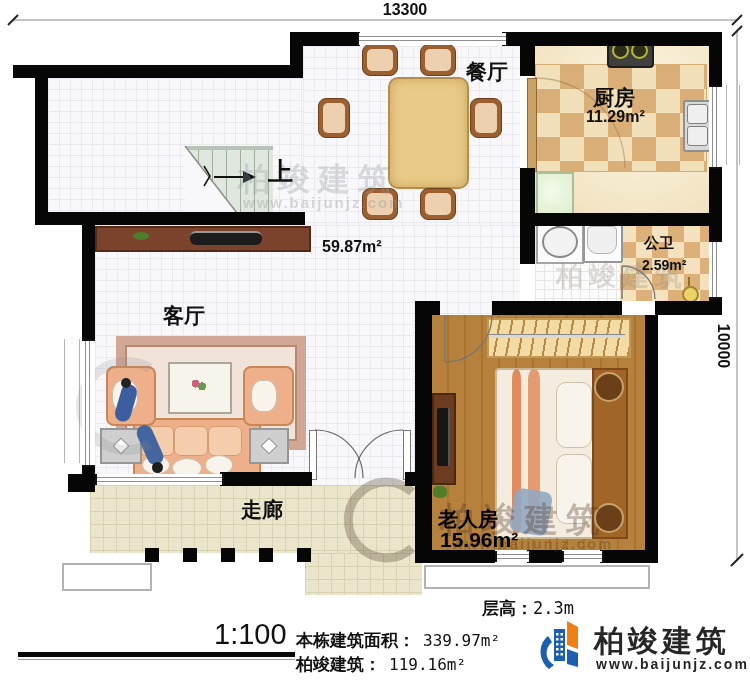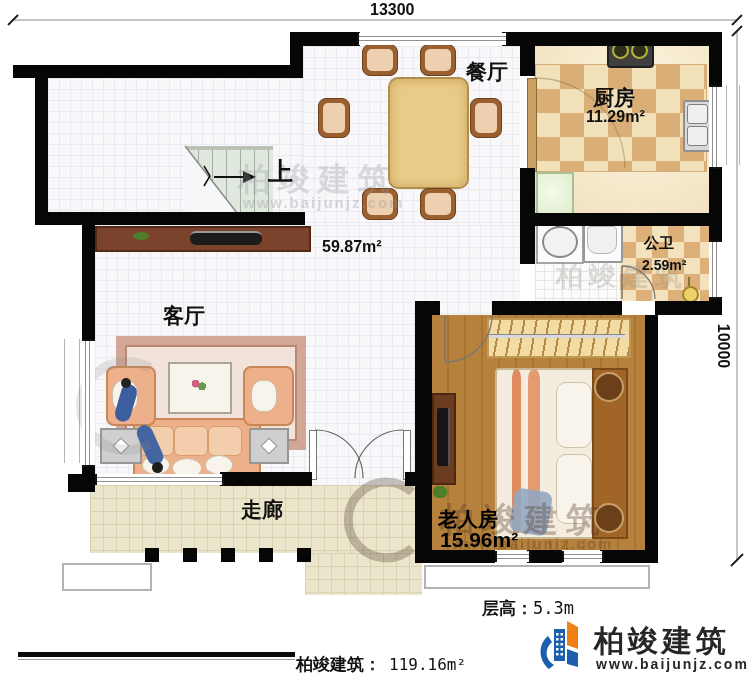--- a/index.html
+++ b/index.html
@@ -221,46 +221,50 @@
   <div class="win-v" style="left:709px;top:240px;width:13px;height:55px;"></div>
   <div class="win-h" style="left:495px;top:551px;width:32px;height:11px;"></div>
   <div class="win-h" style="left:562px;top:551px;width:38px;height:11px;"></div>
 
   <div class="wm" style="left:238px;top:158px;font-size:32px;letter-spacing:8px;color:rgba(150,153,158,0.32);">柏竣建筑</div>
   <div class="wm" style="left:243px;top:194px;font-size:15px;letter-spacing:2px;color:rgba(150,153,158,0.35);">www.baijunjz.com</div>
   <div class="wm" style="left:556px;top:258px;font-size:27px;letter-spacing:6px;color:rgba(148,143,133,0.30);">柏竣建筑</div>
   <div class="wm" style="left:440px;top:497px;font-size:34px;letter-spacing:8px;color:rgba(80,52,32,0.33);">柏竣建筑</div>
   <div class="wm" style="left:452px;top:535px;font-size:15px;letter-spacing:2px;color:rgba(80,52,32,0.30);">www.baijunjz.com</div>
 
-  <div class="lbl" style="left:370px;top:1px;width:70px;font-size:16px;text-align:left;">13300</div>
+  <div class="lbl" style="left:370px;top:1px;width:70px;font-size:16px;text-align:center;">13300</div>
   <div class="lbl" style="left:692px;top:337px;width:62px;font-size:16px;text-align:center;transform:rotate(90deg);">10000</div>
 
   <div class="lbl" style="left:466px;top:58px;font-size:21px;">餐厅</div>
   <div class="lbl" style="left:593px;top:84px;font-size:21px;">厨房</div>
   <div class="lbl" style="left:586px;top:108px;font-size:16px;">11.29m²</div>
   <div class="lbl" style="left:644px;top:234px;font-size:15px;">公卫</div>
   <div class="lbl" style="left:642px;top:257px;font-size:14px;">2.59m²</div>
   <div class="lbl" style="left:163px;top:302px;font-size:21px;">客厅</div>
   <div class="lbl" style="left:438px;top:506px;font-size:20px;color:#000;">老人房</div>
   <div class="lbl" style="left:440px;top:528px;font-size:21px;color:#000;">15.96m²</div>
   <div class="lbl" style="left:241px;top:496px;font-size:21px;">走廊</div>
   <div class="lbl" style="left:322px;top:238px;font-size:16px;">59.87m²</div>
   <div class="lbl" style="left:268px;top:155px;font-size:25px;">上</div>
 </div>
 
 <div class="footer">
+  <span class="abs" style="left:214px;top:23px;font-size:29px;font-weight:400;color:#111;">1:100</span>
   <div class="abs" style="left:18px;top:57px;width:277px;height:5px;background:#0a0a0a;"></div>
   <div class="abs" style="left:18px;top:64px;width:277px;height:1px;background:#9a9a9a;"></div>
 
+  <div class="stat-row" style="top:34px;">
+    <span>本栋建筑面积：</span><span class="val">339.97m²</span>
+  </div>
   <div class="stat-row" style="top:58px;">
     <span>柏竣建筑：</span><span class="val">119.16m²</span>
   </div>
 
   <div class="abs" style="left:482px;top:2px;font-size:17px;font-weight:bold;color:#111;white-space:nowrap;">
-    <span>层高：</span><span style="font-weight:normal;font-family:'DejaVu Sans Mono',monospace;">5.3m</span>
+    <span>层高：</span><span style="font-weight:normal;font-family:'DejaVu Sans Mono',monospace;">2.3m</span>
   </div>
 
   <svg width="52" height="54" viewBox="0 0 52 54" style="position:absolute;left:537px;top:24px;">
     <path d="M12 50 C2 42 0 26 11 17 L15 23 C7 30 8 41 17 46 Z" fill="#1c5fae"></path>
     <rect x="17" y="10" width="11" height="32" fill="#1c5fae"></rect>
     <g fill="#fff">
       <rect x="19" y="14" width="2.5" height="2.5"></rect>
         <rect x="23.5" y="14" width="2.5" height="2.5"></rect>
       <rect x="19" y="19" width="2.5" height="2.5"></rect>
         <rect x="23.5" y="19" width="2.5" height="2.5"></rect>

